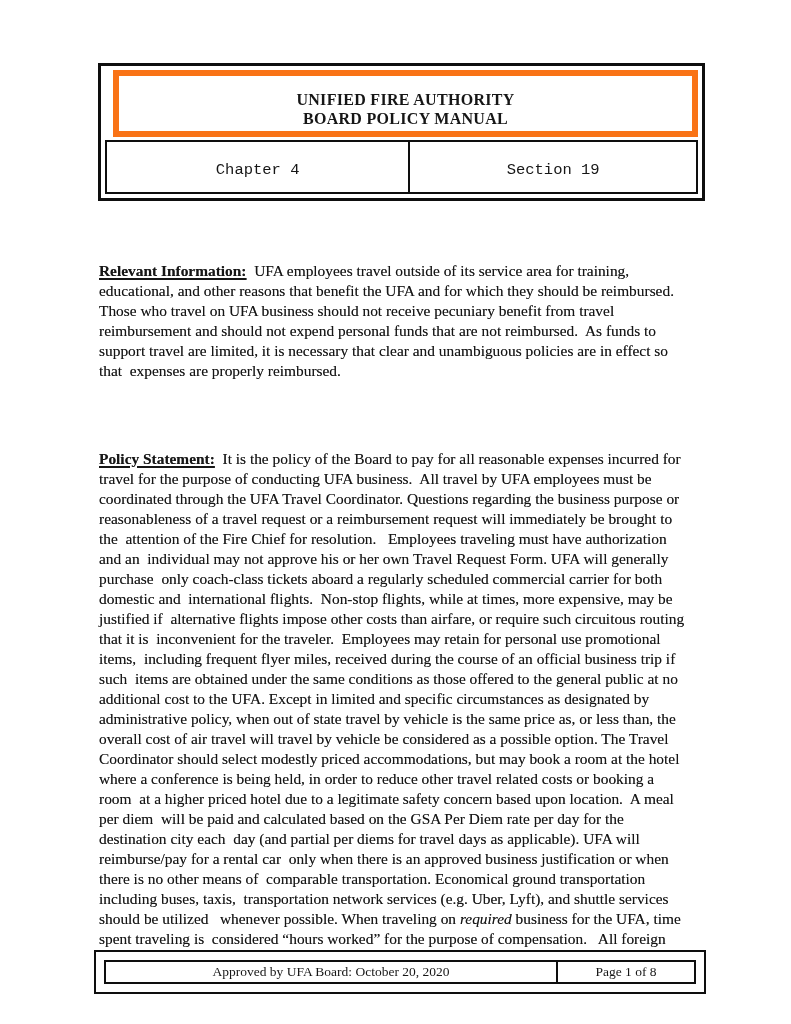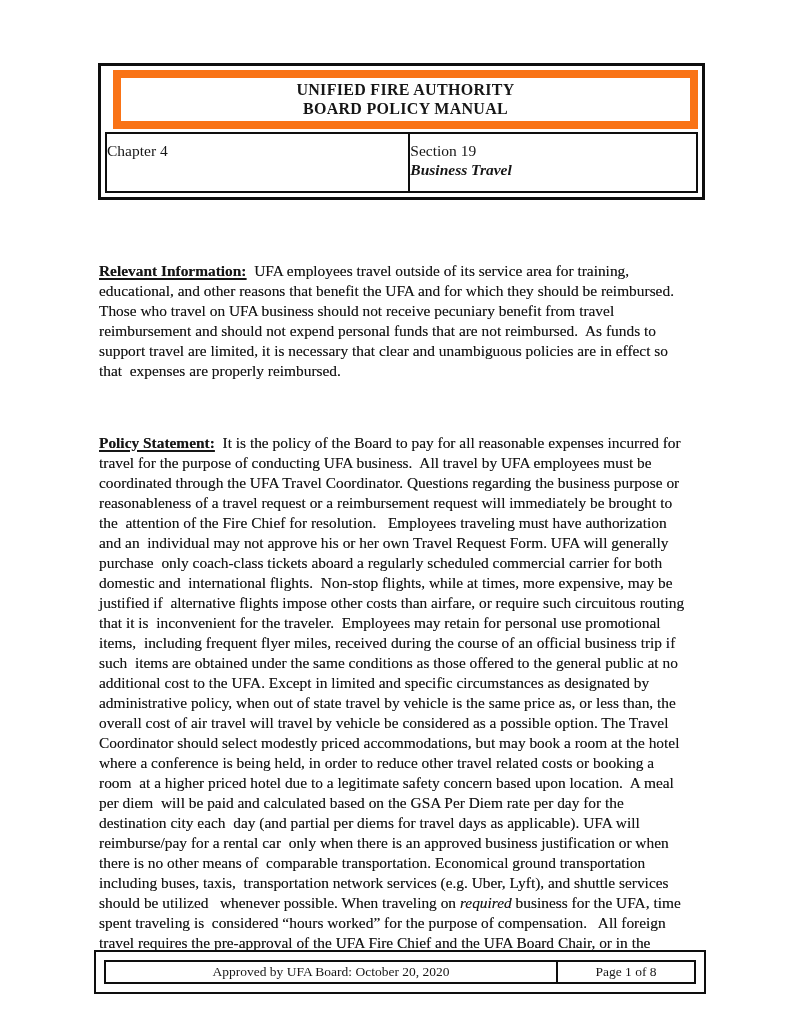--- a/index.html
+++ b/index.html
@@ -23,41 +23,42 @@
     left: 98px;
     top: 63px;
     width: 607px;
     box-sizing: border-box;
     border: 3px solid #0e0e0e;
     padding: 4px;
     background: #ffffff;
   }
   .title-cell {
     box-sizing: border-box;
-    border: 8px solid #f97316;
+    border: 6px solid #f97316;
     text-align: center;
-    padding: 2px 0 3px 0;
+    padding: 14px 0 3px 0;
     margin-bottom: 3px;
     margin-left: 8px;
   }
   .title-line {
     font-size: 16px;
     line-height: 19px;
     font-weight: bold;
     letter-spacing: 0.3px;
   }
   .row-cell {
     box-sizing: border-box;
     border: 2px solid #0e0e0e;
     display: grid;
     grid-template-columns: 51.5% 48.5%;
   }
   .row-col {
-    text-align: left;
-    padding: 7px 0 12px 0;
+    text-align: center;
+    padding: 19px 0 12px 0;
+    font-family: Liberation Mono, monospace;
   }
   .row-col.first {
     border-right: 2px solid #0e0e0e;
   }
   .cell-label {
     font-size: 15.5px;
     line-height: 19px;
   }
   .cell-name {
     font-size: 15.5px;
@@ -71,21 +72,21 @@
     position: absolute;
     left: 99px;
     top: 221px;
     width: 600px;
     font-size: 15.4px;
     line-height: 20px;
     white-space: pre;
     text-shadow: 0 0 0.4px rgba(20,20,20,0.55);
   }
   .paragraph { }
-  .para-gap { margin-top: 12px; }
+  .para-gap { margin-top: 28px; }
   .text-line { height: 20px; }
   .seg-bu {
     font-weight: bold;
     text-decoration: underline;
     text-decoration-thickness: 1.5px;
     text-underline-offset: 2px;
   }
   .seg-i { font-style: italic; }
 
   
@@ -124,21 +125,20 @@
     <div class="title-cell">
       <div class="title-line">UNIFIED FIRE AUTHORITY</div>
       <div class="title-line">BOARD POLICY MANUAL</div>
     </div>
     <div class="row-cell">
       <div class="row-col first">
         <div class="cell-label">Chapter 4</div>
       </div>
       <div class="row-col">
         <div class="cell-label">Section 19</div>
-        <div class="cell-name">Business Travel</div>
       </div>
     </div>
   </div>
 
   <div class="doc-body">
     <div class="paragraph"><div class="text-line"><span class="seg-bu">Relevant Information:</span><span>  UFA employees travel outside of its service area for training,</span></div><div class="text-line"><span>educational, and other reasons that benefit the UFA and for which they should be reimbursed.</span></div><div class="text-line"><span>Those who travel on UFA business should not receive pecuniary benefit from travel</span></div><div class="text-line"><span>reimbursement and should not expend personal funds that are not reimbursed.  As funds to</span></div><div class="text-line"><span>support travel are limited, it is necessary that clear and unambiguous policies are in effect so</span></div><div class="text-line"><span>that  expenses are properly reimbursed.</span></div></div>
     <div class="paragraph para-gap"><div class="text-line"><span class="seg-bu">Policy Statement:</span><span>  It is the policy of the Board to pay for all reasonable expenses incurred for</span></div><div class="text-line"><span>travel for the purpose of conducting UFA business.  All travel by UFA employees must be</span></div><div class="text-line"><span>coordinated through the UFA Travel Coordinator. Questions regarding the business purpose or</span></div><div class="text-line"><span>reasonableness of a travel request or a reimbursement request will immediately be brought to</span></div><div class="text-line"><span>the  attention of the Fire Chief for resolution.   Employees traveling must have authorization</span></div><div class="text-line"><span>and an  individual may not approve his or her own Travel Request Form. UFA will generally</span></div><div class="text-line"><span>purchase  only coach-class tickets aboard a regularly scheduled commercial carrier for both</span></div><div class="text-line"><span>domestic and  international flights.  Non-stop flights, while at times, more expensive, may be</span></div><div class="text-line"><span>justified if  alternative flights impose other costs than airfare, or require such circuitous routing</span></div><div class="text-line"><span>that it is  inconvenient for the traveler.  Employees may retain for personal use promotional</span></div><div class="text-line"><span>items,  including frequent flyer miles, received during the course of an official business trip if</span></div><div class="text-line"><span>such  items are obtained under the same conditions as those offered to the general public at no</span></div><div class="text-line"><span>additional cost to the UFA. Except in limited and specific circumstances as designated by</span></div><div class="text-line"><span>administrative policy, when out of state travel by vehicle is the same price as, or less than, the</span></div><div class="text-line"><span>overall cost of air travel will travel by vehicle be considered as a possible option. The Travel</span></div><div class="text-line"><span>Coordinator should select modestly priced accommodations, but may book a room at the hotel</span></div><div class="text-line"><span>where a conference is being held, in order to reduce other travel related costs or booking a</span></div><div class="text-line"><span>room  at a higher priced hotel due to a legitimate safety concern based upon location.  A meal</span></div><div class="text-line"><span>per diem  will be paid and calculated based on the GSA Per Diem rate per day for the</span></div><div class="text-line"><span>destination city each  day (and partial per diems for travel days as applicable). UFA will</span></div><div class="text-line"><span>reimburse/pay for a rental car  only when there is an approved business justification or when</span></div><div class="text-line"><span>there is no other means of  comparable transportation. Economical ground transportation</span></div><div class="text-line"><span>including buses, taxis,  transportation network services (e.g. Uber, Lyft), and shuttle services</span></div><div class="text-line"><span>should be utilized   whenever possible. When traveling on </span><span class="seg-i">required</span><span> business for the UFA, time</span></div><div class="text-line"><span>spent traveling is  considered “hours worked” for the purpose of compensation.   All foreign</span></div><div class="text-line"><span>travel requires the pre-approval of the UFA Fire Chief and the UFA Board Chair, or in the</span></div><div class="text-line"><span>absence of the Chair, the  Vice Chair.</span></div></div>
   </div>
 
   <div class="footer-box">

